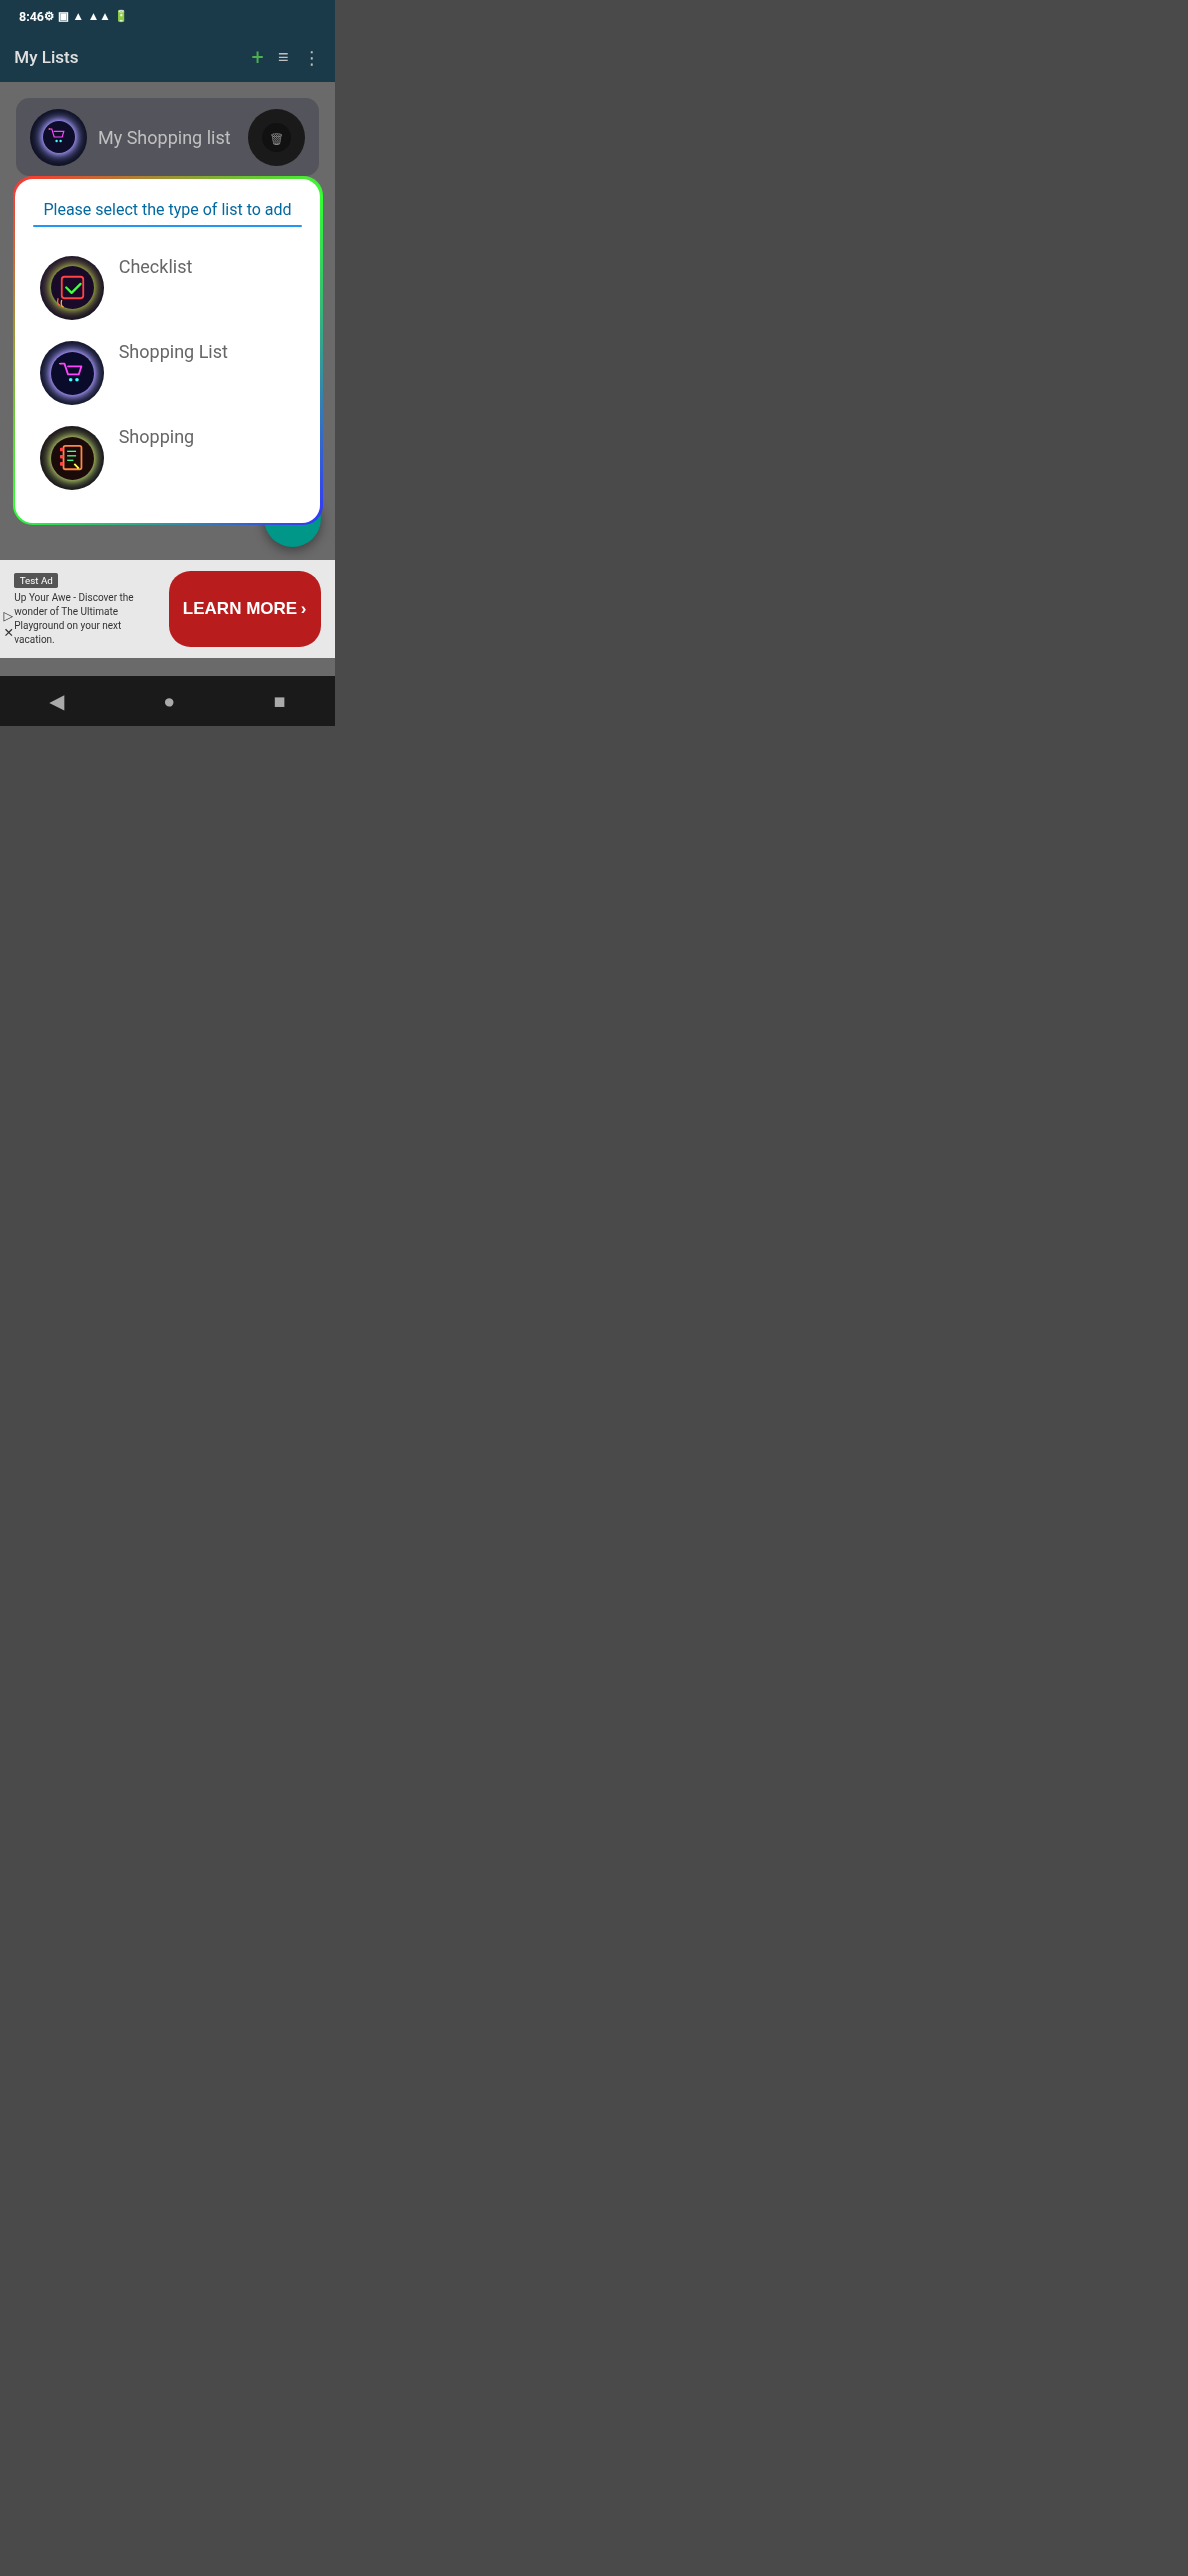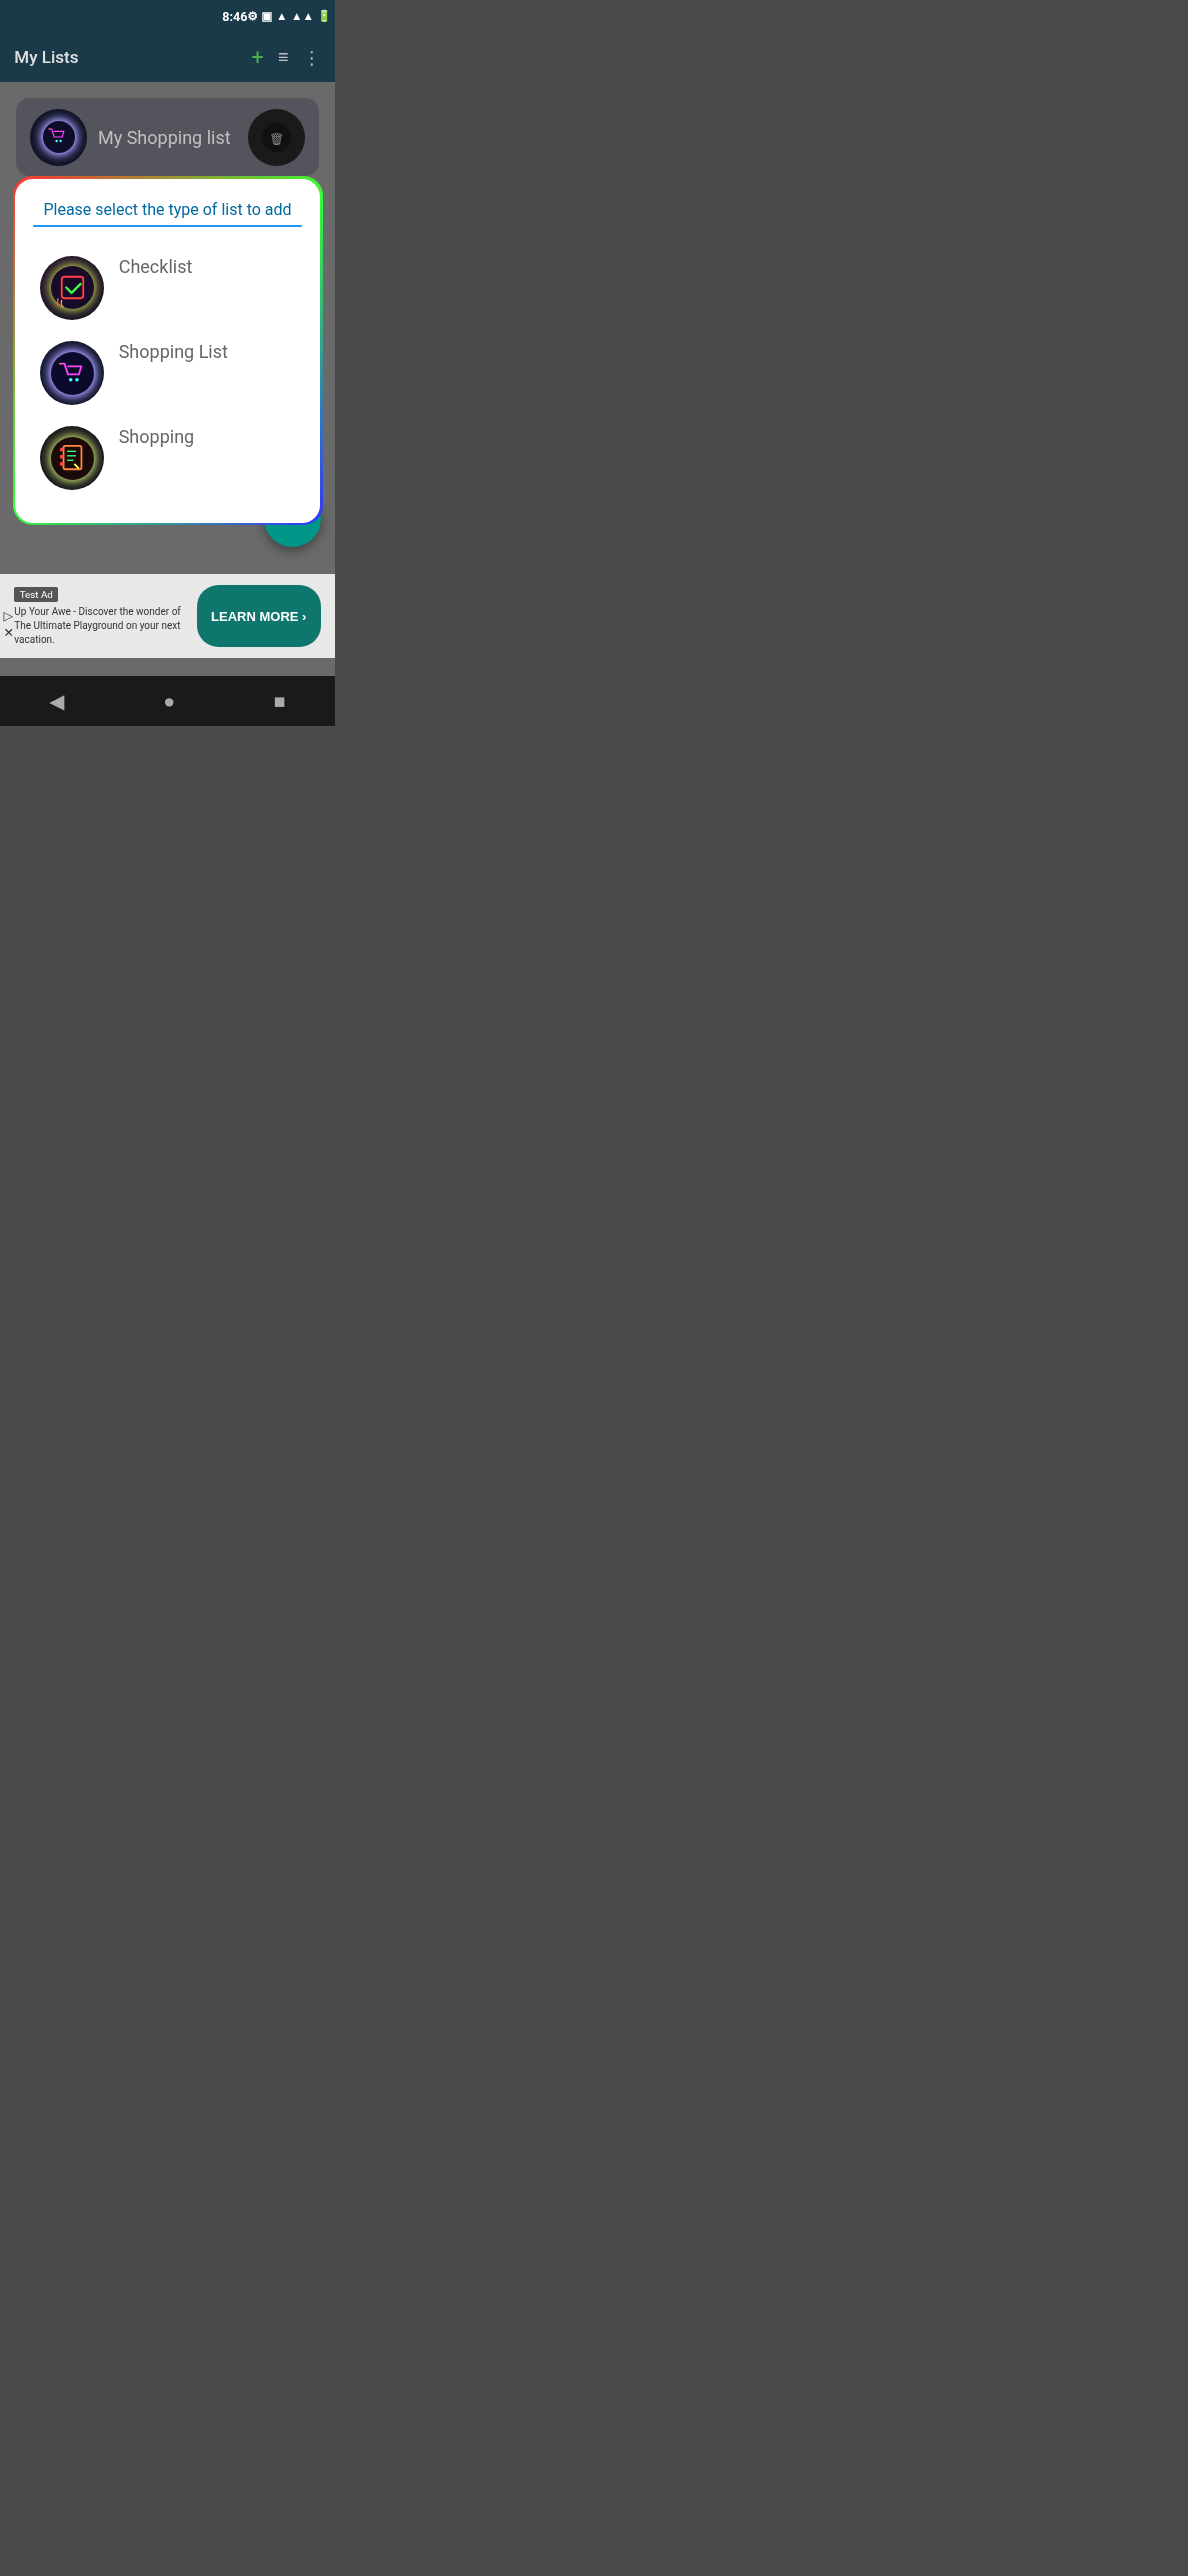--- a/index.html
+++ b/index.html
@@ -12,22 +12,22 @@
       position: relative;
       overflow-x: hidden;
     }
 
     
     .status-bar {
       background: #1a3a4a;
       height: 32px;
       display: flex;
       align-items: center;
-      justify-content: flex-end;
-      padding: 0 3px;
+      justify-content: flex-start;
+      padding: 0 19px;
       color: white;
       font-size: 12.5px;
       font-weight: bold;
     }
 
     .status-left {
       display: flex;
       align-items: center;
       gap: 5.4px;
     }
@@ -272,26 +272,26 @@
       margin-bottom: 3.6px;
     }
 
     .ad-text {
       font-size: 10px;
       color: #333;
       line-height: 1.4;
     }
 
     .ad-learn-more {
-      background: #0f766e;
+      background: #b91c1c;
       color: white;
       border: none;
       border-radius: 21.5px;
       padding: 9px 14.3px;
-      font-size: 13px;
+      font-size: 17px;
       font-weight: bold;
       cursor: pointer;
       white-space: nowrap;
       display: flex;
       align-items: center;
       gap: 3.6px;
     }
 
     .ad-close-icons {
       position: absolute;

